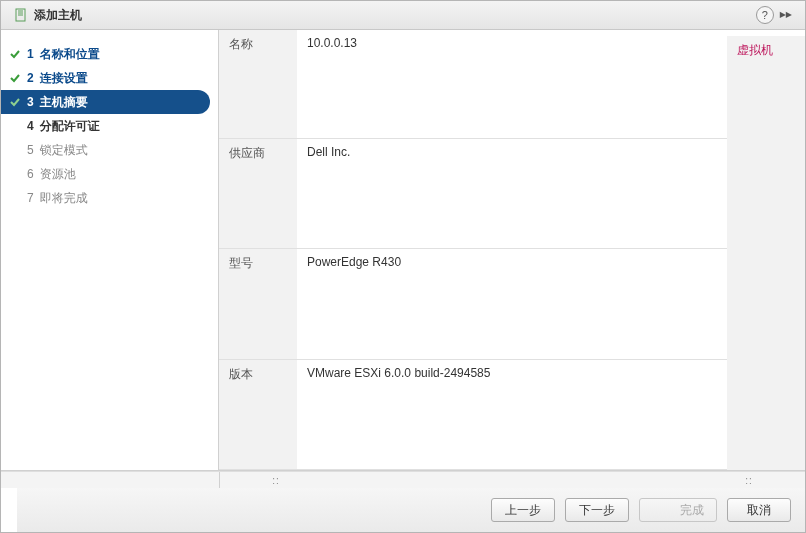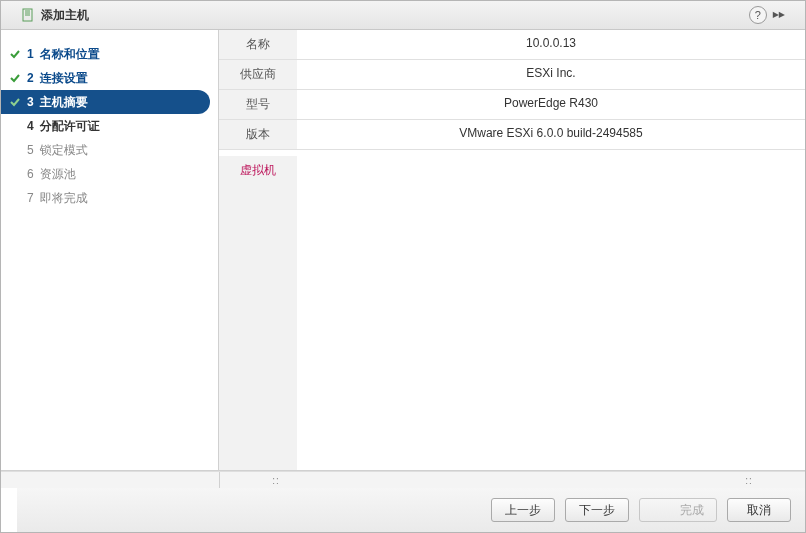--- a/index.html
+++ b/index.html
@@ -19,21 +19,21 @@
     flex-direction: column;
     background: #fff;
   }
   
   .titlebar {
     height: 28px;
     background: linear-gradient(#f3f3f3, #e5e5e5);
     border-bottom: 1px solid #c8c8c8;
     display: flex;
     align-items: center;
-    padding: 0 20px;
+    padding: 0 13px;
     justify-content: flex-end;
   }
   .title-icon {
     width: 14px;
     height: 14px;
     margin-right: 6px;
     display: flex;
     align-items: center;
     justify-content: center;
   }
@@ -149,22 +149,21 @@
     flex: 1;
     display: flex;
     flex-direction: column;
     position: relative;
     min-width: 0;
   }
   .content-inner {
     flex: 1;
     overflow: hidden;
     display: flex;
-    flex-direction: column;
-    text-align: center;
+    flex-direction: row;
   }
   .info-table {
     border-collapse: collapse;
     width: 100%;
   }
   .info-table tr {
     border-bottom: 1px solid #e0e0e0;
   }
   .info-table td {
     padding: 6px 10px;
@@ -340,21 +339,21 @@
       <div class="content">
         <div class="content-inner">
           <table class="info-table">
             <tbody>
                 <tr>
               <td class="label">名称</td>
               <td>10.0.0.13</td>
             </tr>
             <tr>
               <td class="label">供应商</td>
-              <td>ESXi Inc.</td>
+              <td>Dell Inc.</td>
             </tr>
             <tr>
               <td class="label">型号</td>
               <td>PowerEdge R430</td>
             </tr>
             <tr>
               <td class="label">版本</td>
               <td>VMware ESXi 6.0.0 build-2494585</td>
             </tr>
           </tbody>

